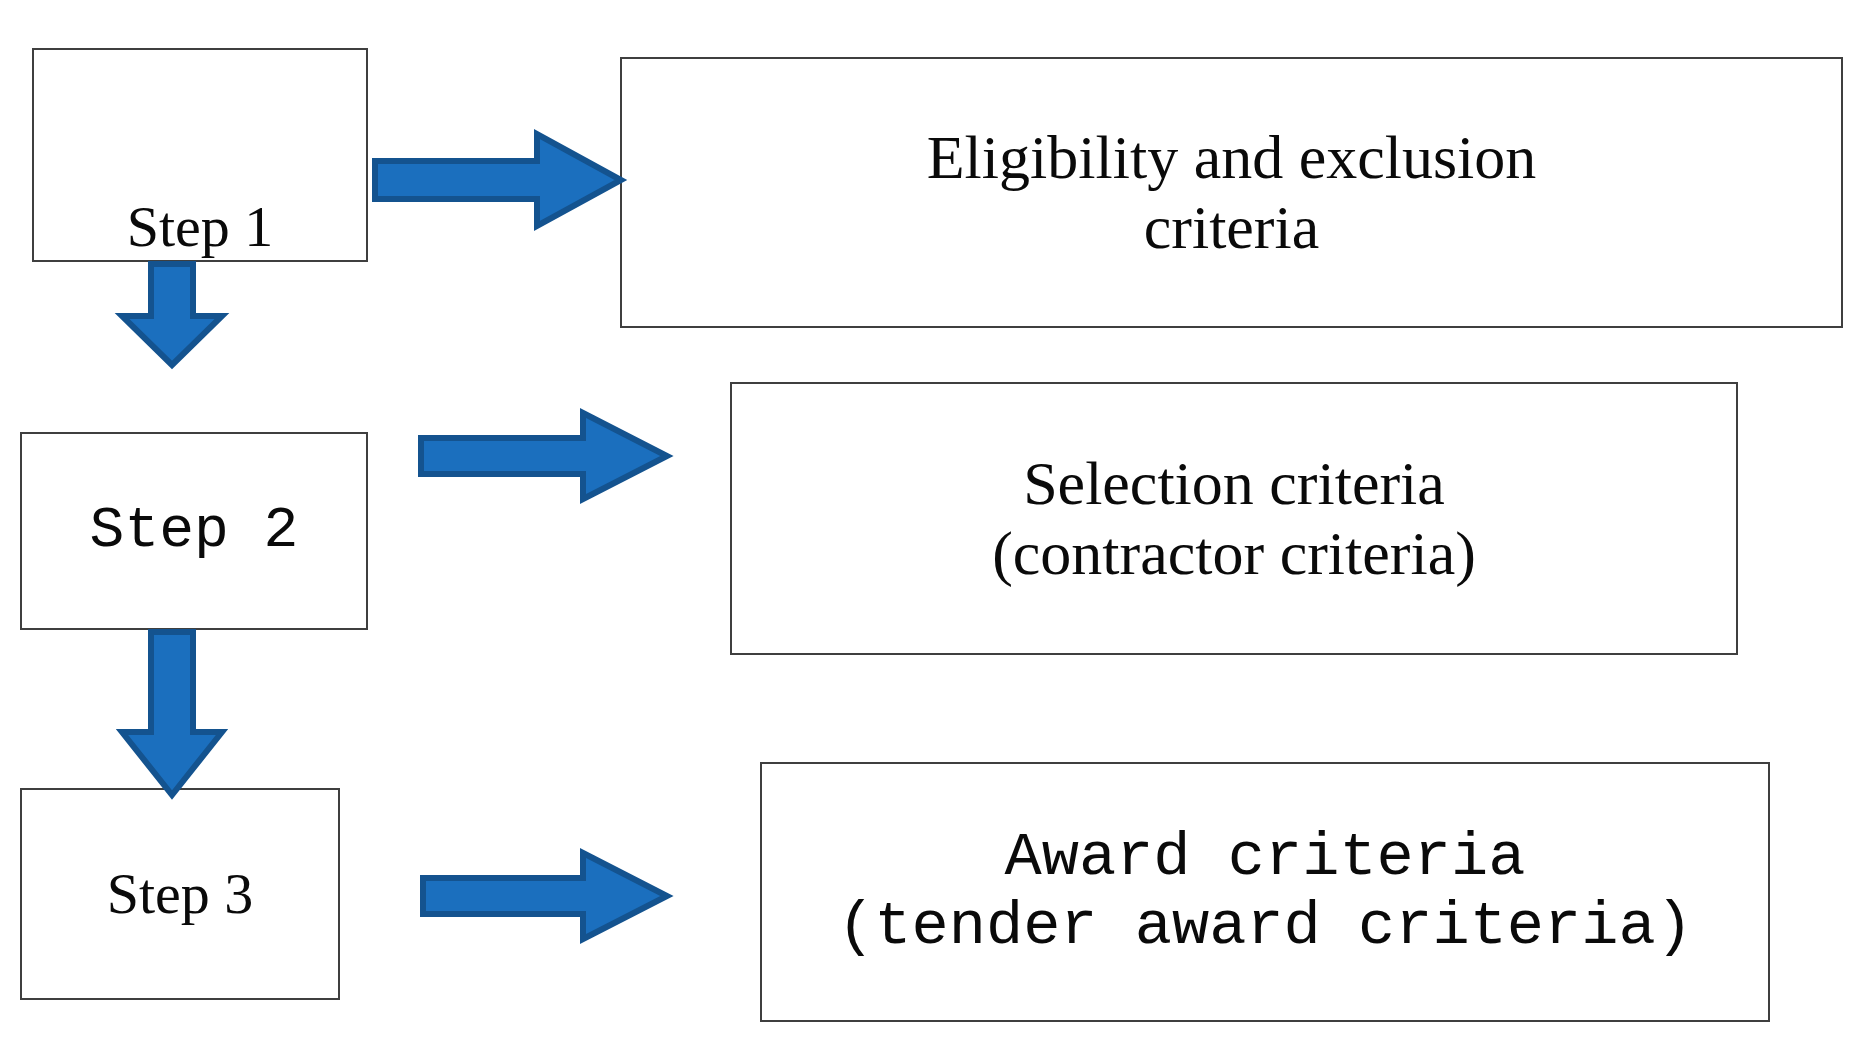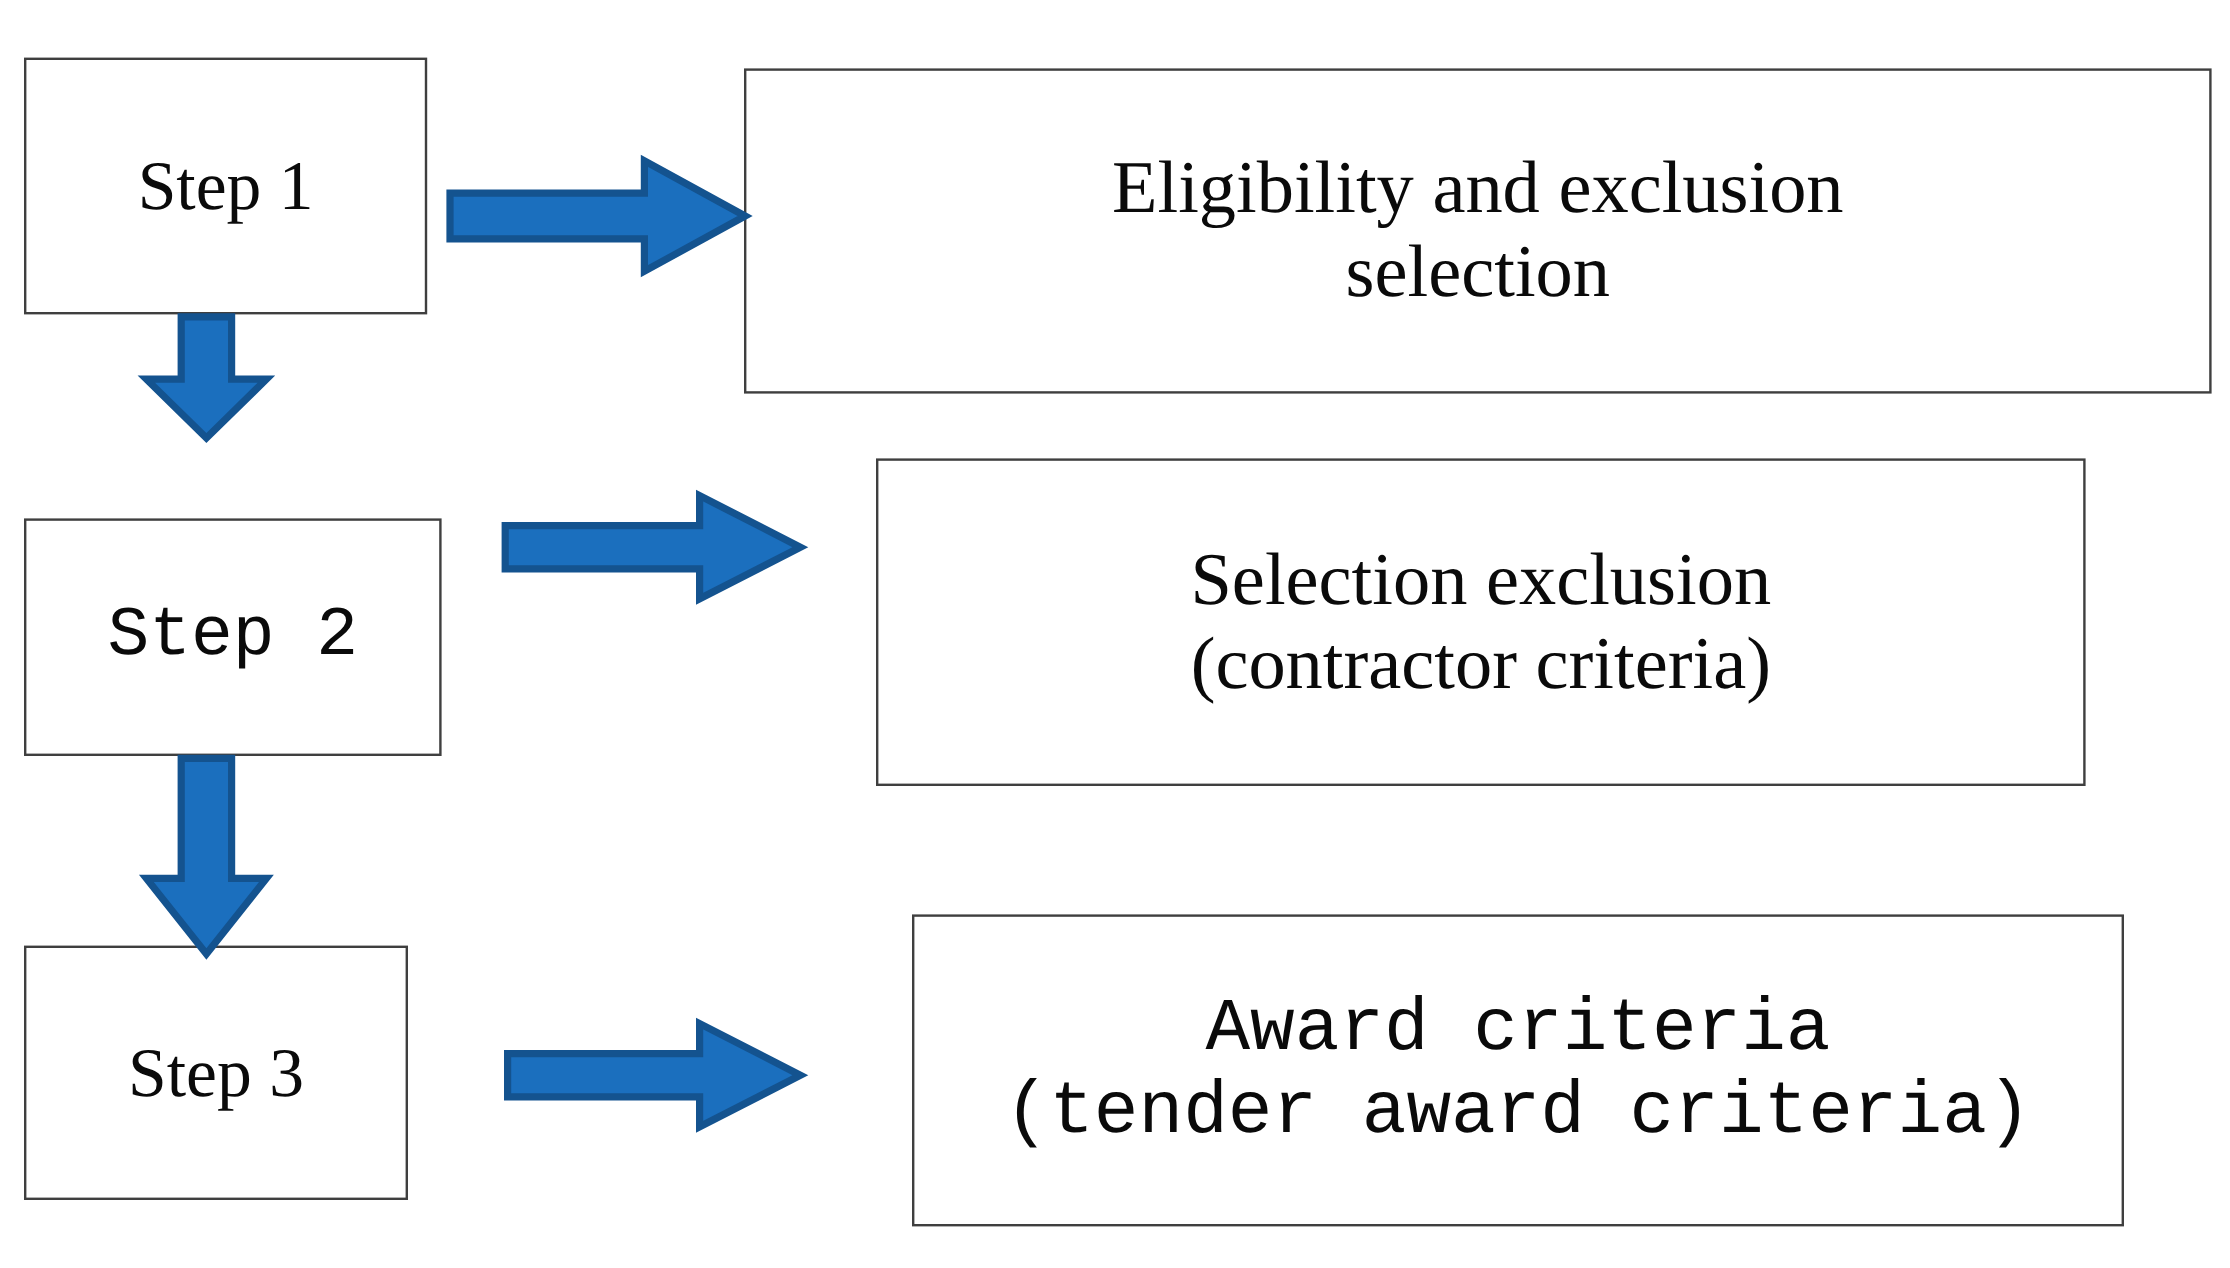--- a/index.html
+++ b/index.html
@@ -10,21 +10,21 @@
   
   .box{position:absolute;background:#ffffff;box-sizing:border-box;
        border:2px solid #3f3f3f;
        display:flex;align-items:center;justify-content:center;text-align:center;}
   .box .txt{display:block;line-height:1.12;color:#0a0a0a;padding:0 10px;}
 
   .step-box .txt{font-size:58px;}
   .desc-box .txt{font-size:62px;}
 
   
-  #step1{left:20px;  top:48px;  width:336px; height:214px;}
+  #step1{left:32px;  top:48px;  width:336px; height:214px;align-items:flex-end;}
   #step2{left:20px;  top:432px; width:348px; height:198px;font-family:Liberation Mono, monospace;}
   #step3{left:20px;  top:788px; width:320px; height:212px;}
 
   #desc1{left:620px; top:24px;  width:1223px; height:271px;margin-top:33px;}
   #desc2{left:730px; top:382px; width:1008px; height:273px;}
   #desc3{left:760px; top:762px; width:1010px; height:260px;font-family:Liberation Mono, monospace;}
 
   
   .arrow{position:absolute;}
   .arrow svg{display:block;width:100%;height:100%;overflow:visible;}
@@ -50,27 +50,27 @@
     <span class="txt">Step 2</span>
   </div>
 
   <div class="box step-box" id="step3">
     <span class="txt">Step 3</span>
   </div>
 
   <div class="box desc-box" id="desc1">
     <span class="txt">
       <span>Eligibility and exclusion</span><br>
-      <span>selection</span>
+      <span>criteria</span>
     </span>
   </div>
 
   <div class="box desc-box" id="desc2">
     <span class="txt">
-      <span>Selection exclusion</span><br>
+      <span>Selection criteria</span><br>
       <span>(contractor criteria)</span>
     </span>
   </div>
 
   <div class="box desc-box" id="desc3">
     <span class="txt">
       <span>Award criteria</span><br>
       <span>(tender award criteria)</span>
     </span>
   </div>

